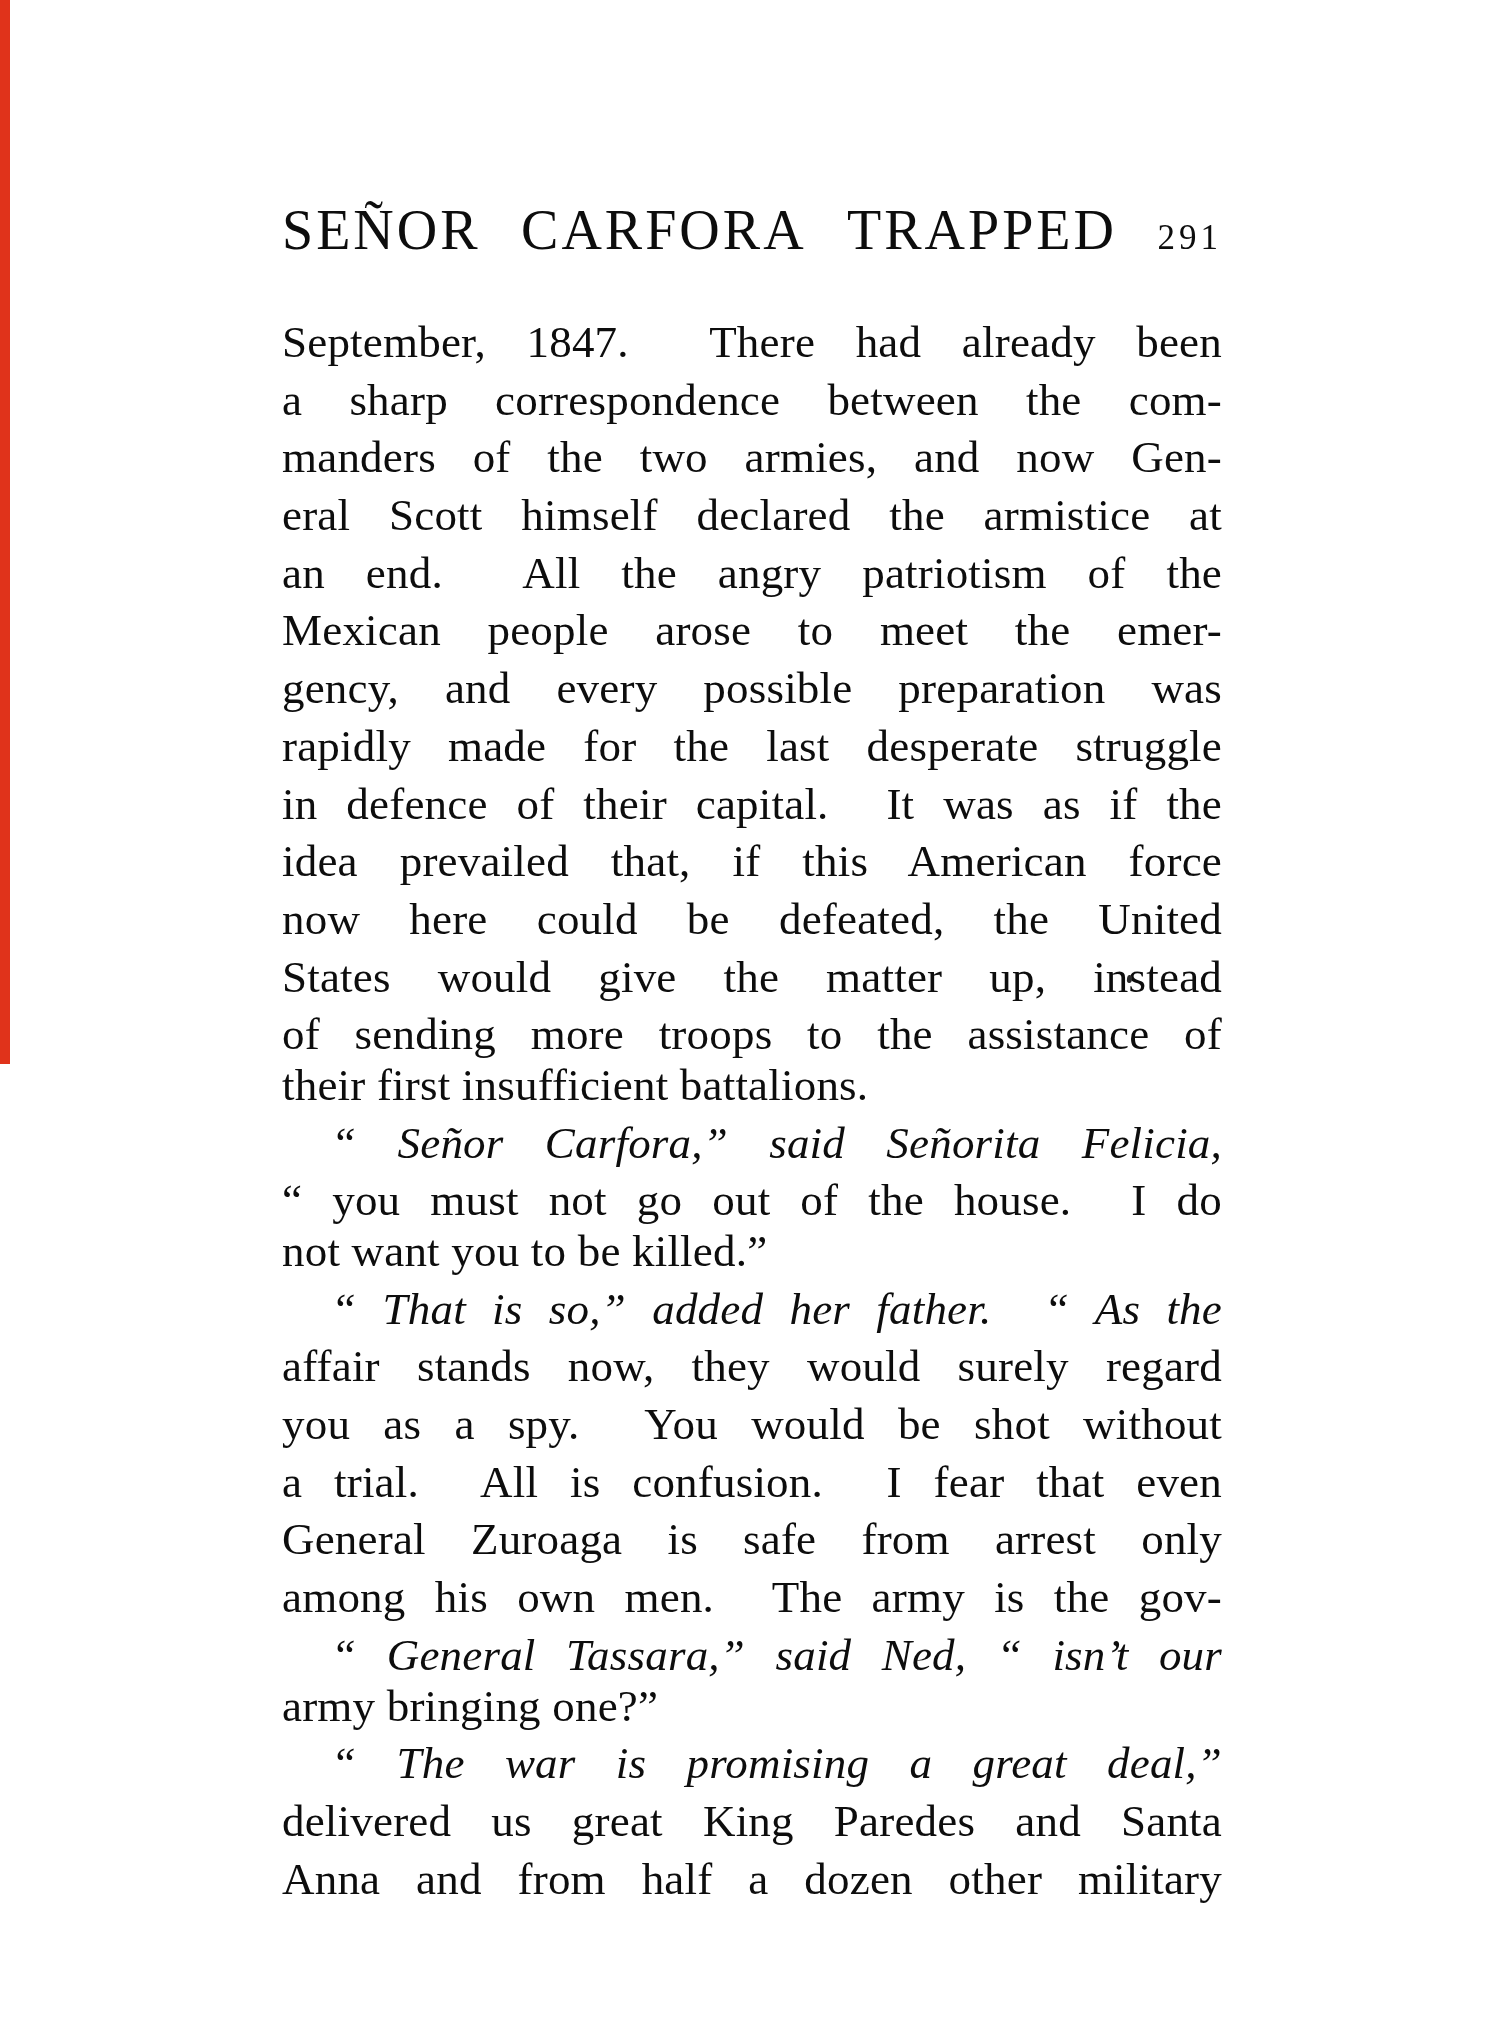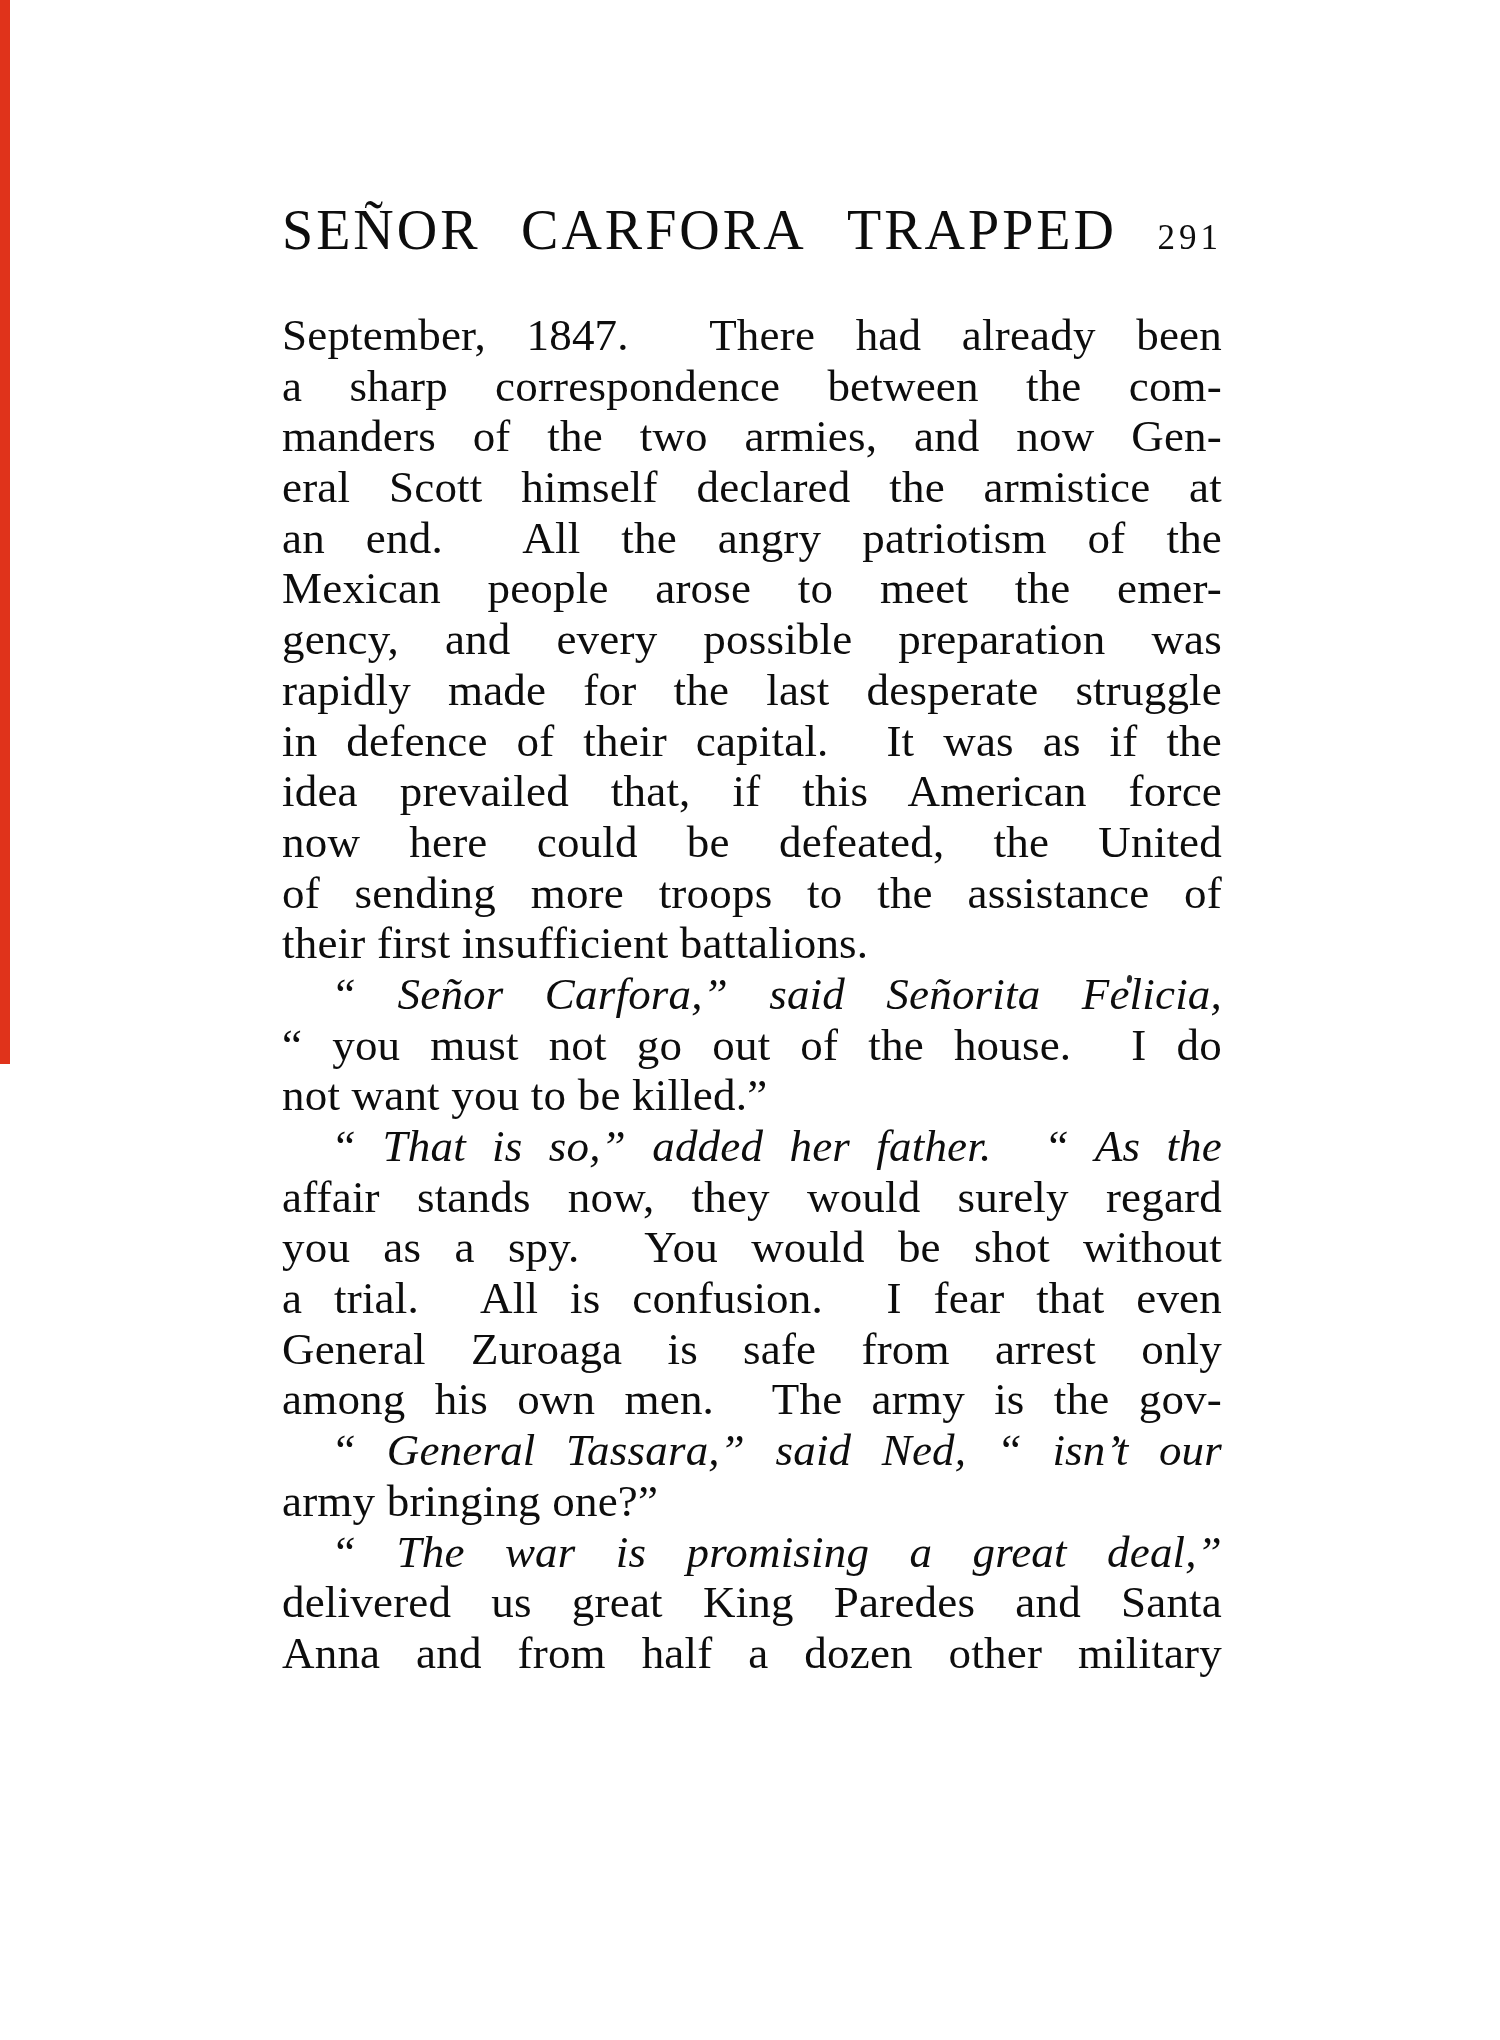--- a/index.html
+++ b/index.html
@@ -53,20 +53,21 @@
     letter-spacing: 0.2px;
   }
   .line {
     white-space: pre-wrap;
     height: 50.7px;
     overflow: visible;
   }
   .line.j {
     text-align: justify;
     text-align-last: justify;
+    margin-top: 7px;
   }
   .line.ind {
     padding-left: 49px;
     font-style: italic;
   }
   
   .ink-speck {
     position: absolute;
     left: 1127px;
     top: 975px;
@@ -96,20 +97,21 @@
       <div class="line j">a sharp correspondence between the com-</div>
       <div class="line j">manders of the two armies, and now Gen-</div>
       <div class="line j">eral Scott himself declared the armistice at</div>
       <div class="line j">an end.  All the angry patriotism of the</div>
       <div class="line j">Mexican people arose to meet the emer-</div>
       <div class="line j">gency, and every possible preparation was</div>
       <div class="line j">rapidly made for the last desperate struggle</div>
       <div class="line j">in defence of their capital.  It was as if the</div>
       <div class="line j">idea prevailed that, if this American force</div>
       <div class="line j">now here could be defeated, the United</div>
+      <div class="line j">States would give the matter up, instead</div>
       <div class="line j">of sending more troops to the assistance of</div>
       <div class="line">their first insufficient battalions.</div>
       <div class="line j ind">“ Señor Carfora,” said Señorita Felicia,</div>
       <div class="line j">“ you must not go out of the house.  I do</div>
       <div class="line">not want you to be killed.”</div>
       <div class="line j ind">“ That is so,” added her father.  “ As the</div>
       <div class="line j">affair stands now, they would surely regard</div>
       <div class="line j">you as a spy.  You would be shot without</div>
       <div class="line j">a trial.  All is confusion.  I fear that even</div>
       <div class="line j">General Zuroaga is safe from arrest only</div>

